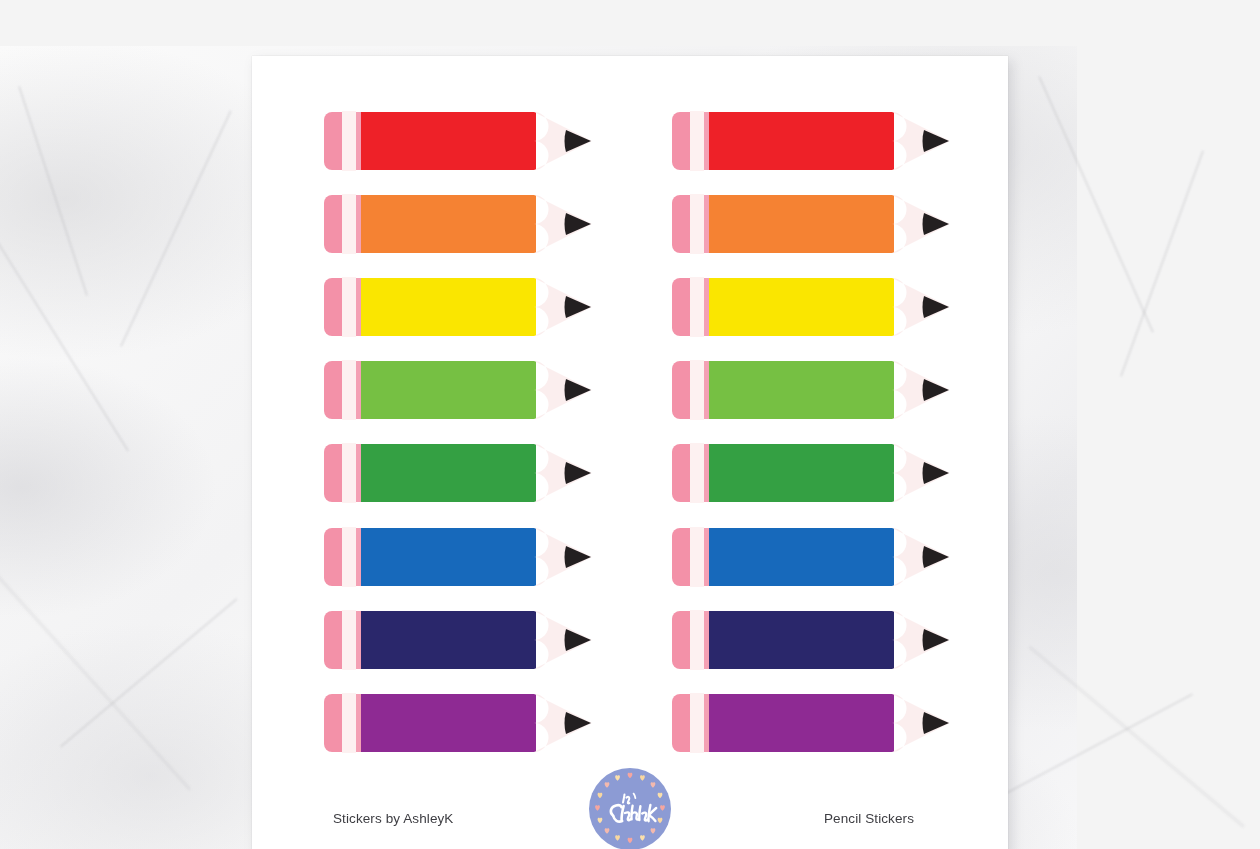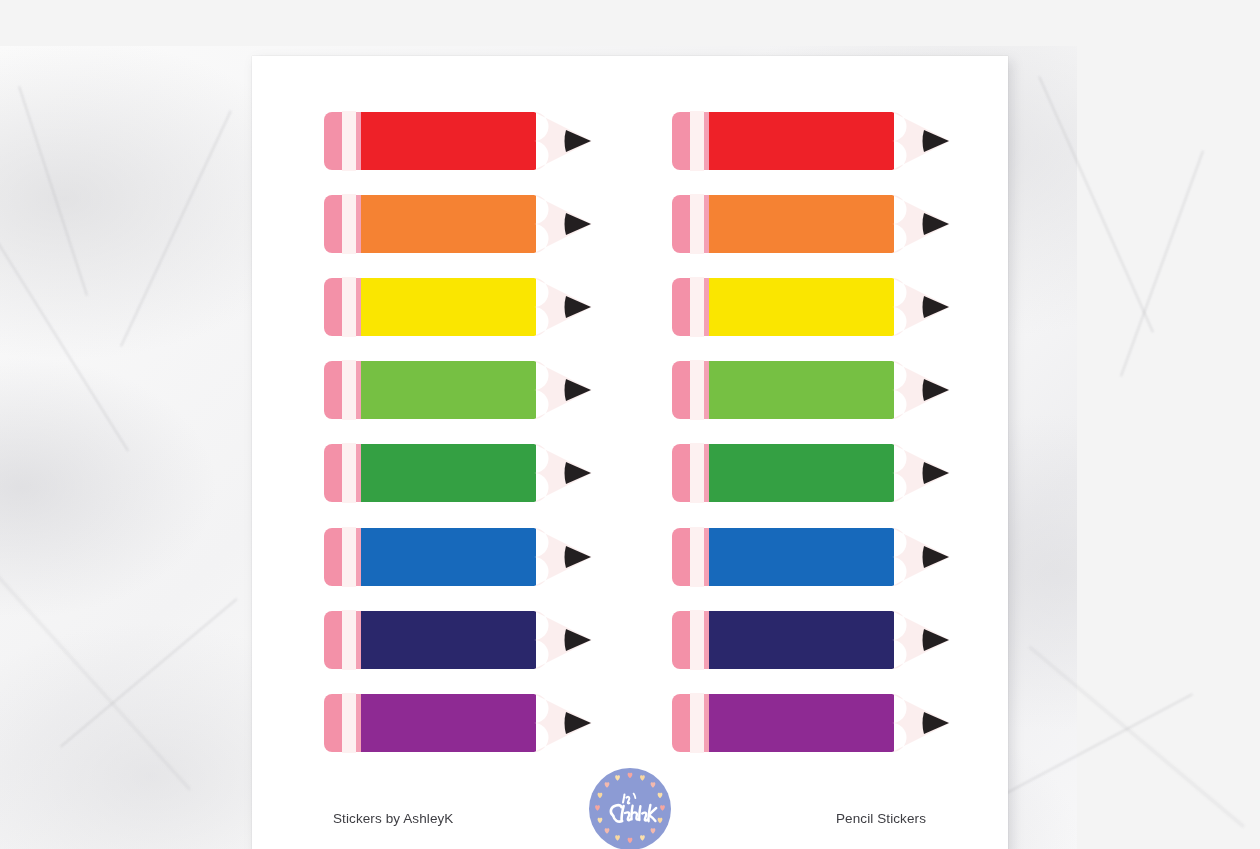--- a/index.html
+++ b/index.html
@@ -95,21 +95,21 @@
   }
   .footer-text {
     position: absolute;
     top: 56px;
     font-size: 13.5px;
     color: #3d3d42;
     letter-spacing: 0.1px;
     white-space: nowrap;
   }
   #footer-left  { left: 81px; }
-  #footer-right { right: 82px; }
+  #footer-right { right: 94px; }
 
   #logo {
     position: absolute;
     left: 50%;
     transform: translateX(-50%);
     top: 8px;
     width: 92px;
     height: 92px;
   }
   #logo svg { display: block; width: 92px; height: 92px; }

